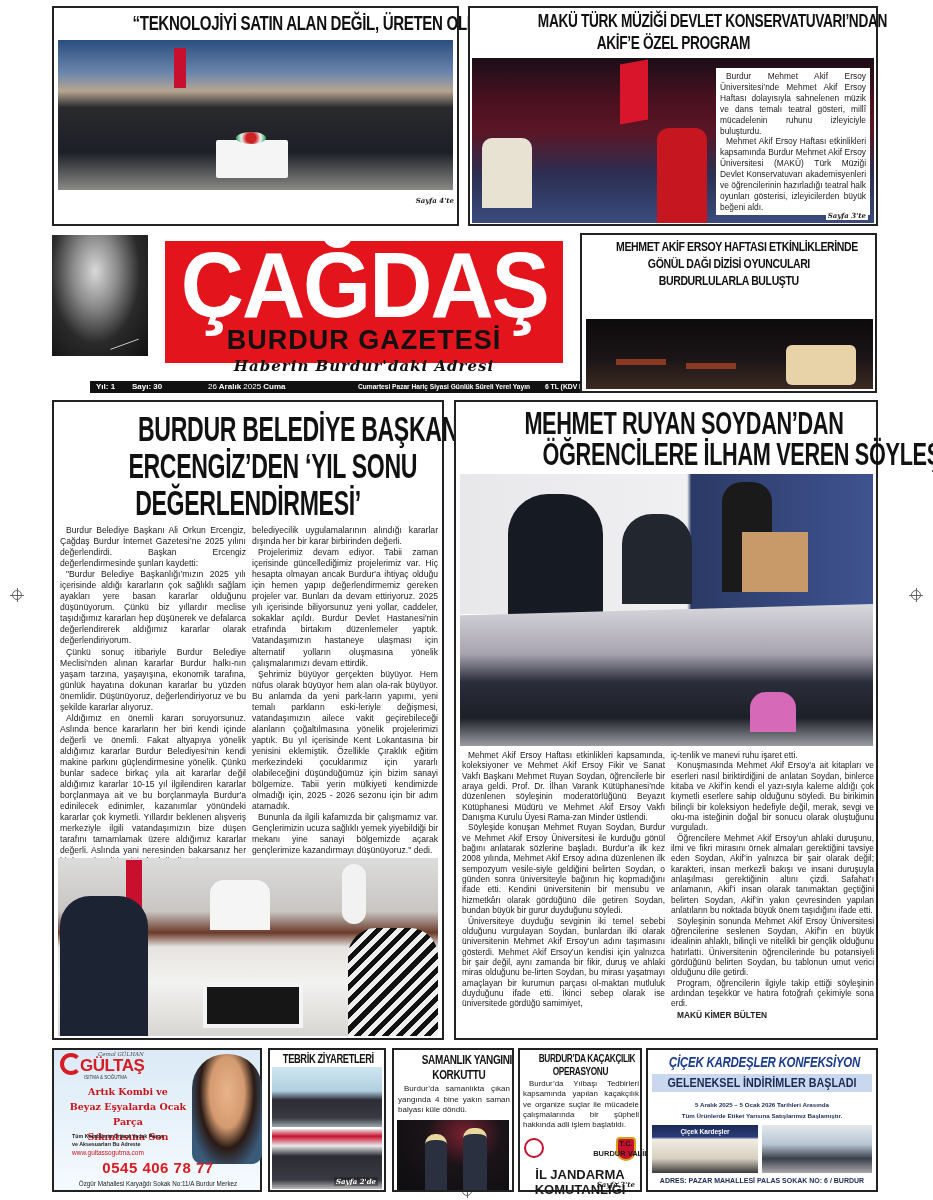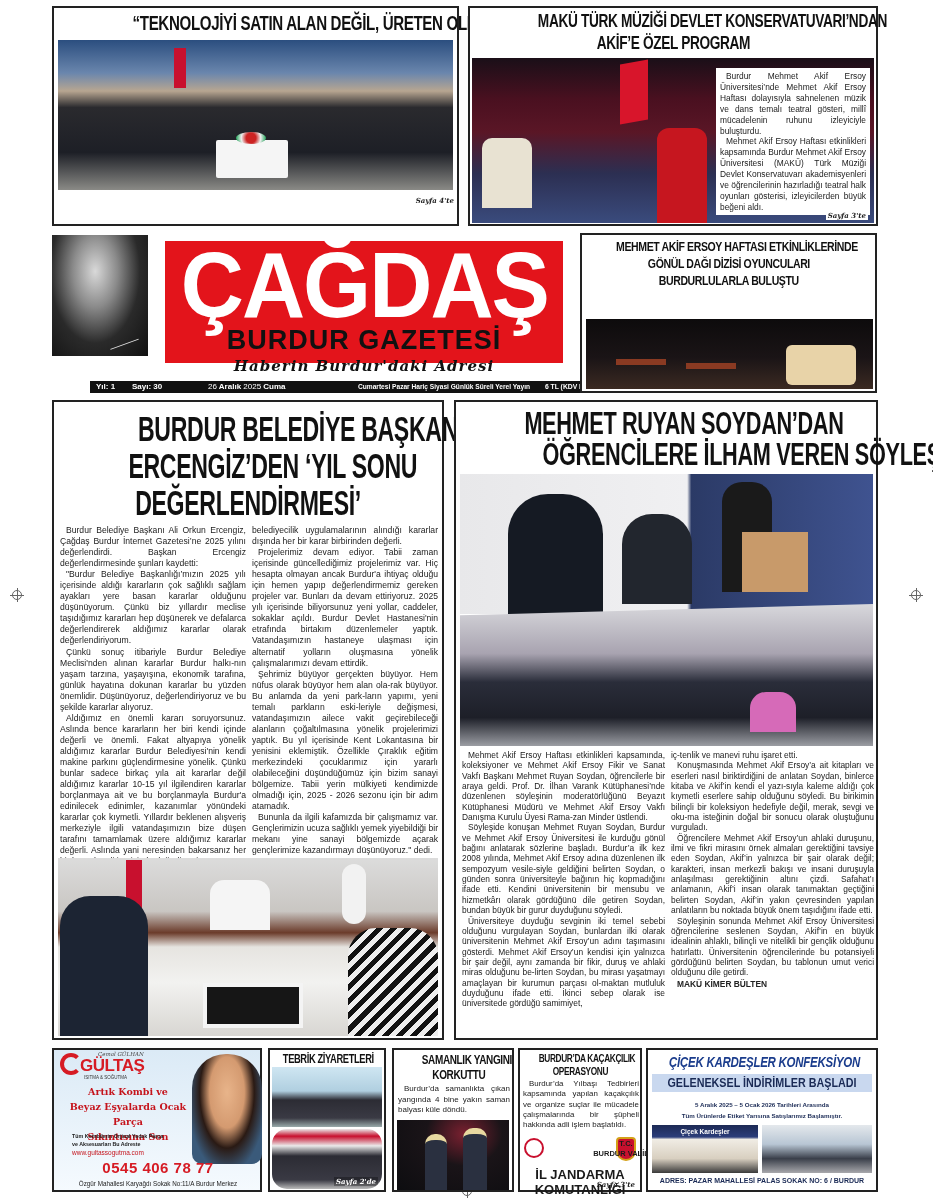--- a/index.html
+++ b/index.html
@@ -140,20 +140,21 @@
   <div class="abs body-text" style="left:6px;top:348px;width:203px;font-size:8.4px;line-height:10.35px;">
     <p>Mehmet Akif Ersoy Haftası etkinlikleri kapsamında, koleksiyoner ve Mehmet Akif Ersoy Fikir ve Sanat Vakfı Başkanı Mehmet Ruyan Soydan, öğrencilerle bir araya geldi. Prof. Dr. İlhan Varank Kütüphanesi’nde düzenlenen söyleşinin moderatörlüğünü Beyazıt Kütüphanesi Müdürü ve Mehmet Akif Ersoy Vakfı Danışma Kurulu Üyesi Rama-zan Minder üstlendi.</p>
     <p>Söyleşide konuşan Mehmet Ruyan Soydan, Burdur ve Mehmet Akif Ersoy Üniversitesi ile kurduğu gönül bağını anlatarak sözlerine başladı. Burdur’a ilk kez 2008 yılında, Mehmet Akif Ersoy adına düzenlenen ilk sempozyum vesile-siyle geldiğini belirten Soydan, o günden sonra üniversiteyle bağının hiç kopmadığını ifade etti. Kendini üniversitenin bir mensubu ve hizmetkârı olarak gördüğünü dile getiren Soydan, bundan büyük bir gurur duyduğunu söyledi.</p>
     <p>Üniversiteye duyduğu sevginin iki temel sebebi olduğunu vurgulayan Soydan, bunlardan ilki olarak üniversitenin Mehmet Akif Ersoy’un adını taşımasını gösterdi. Mehmet Akif Ersoy’un kendisi için yalnızca bir şair değil, aynı zamanda bir fikir, duruş ve ahlaki miras olduğunu be-lirten Soydan, bu mirası yaşatmayı amaçlayan bir kurumun parçası ol-maktan mutluluk duyduğunu ifade etti. İkinci sebep olarak ise üniversitede gördüğü samimiyet,</p>
   </div>
   <div class="abs body-text" style="left:215px;top:348px;width:203px;font-size:8.4px;line-height:10.35px;">
     <p style="text-indent:0;">iç-tenlik ve manevi ruhu işaret etti.</p>
     <p>Konuşmasında Mehmet Akif Ersoy’a ait kitapları ve eserleri nasıl biriktirdiğini de anlatan Soydan, binlerce kitaba ve Akif’in kendi el yazı-sıyla kaleme aldığı çok kıymetli eserlere sahip olduğunu söyledi. Bu birikimin bilinçli bir koleksiyon hedefiyle değil, merak, sevgi ve oku-ma isteğinin doğal bir sonucu olarak oluştuğunu vurguladı.</p>
     <p>Öğrencilere Mehmet Akif Ersoy’un ahlaki duruşunu, ilmi ve fikri mirasını örnek almaları gerektiğini tavsiye eden Soydan, Akif’in yalnızca bir şair olarak değil; karakteri, insan merkezli bakışı ve insani duruşuyla anlaşılması gerektiğinin altını çizdi. Safahat’ı anlamanın, Akif’i insan olarak tanımaktan geçtiğini belirten Soydan, Akif’in yakın çevresinden yapılan anlatıların bu noktada büyük önem taşıdığını ifade etti.</p>
     <p>Söyleşinin sonunda Mehmet Akif Ersoy Üniversitesi öğrencilerine seslenen Soydan, Akif’in en büyük idealinin ahlaklı, bilinçli ve nitelikli bir gençlik olduğunu hatırlattı. Üniversitenin öğrencilerinde bu potansiyeli gördüğünü belirten Soydan, bu tablonun umut verici olduğunu dile getirdi.</p>
+    <p>Program, öğrencilerin ilgiyle takip ettiği söyleşinin ardından teşekkür ve hatıra fotoğrafı çekimiyle sona erdi.</p>
     <div style="font-weight:bold;font-size:8.4px;margin-top:1px;padding-left:6px;">MAKÜ KİMER BÜLTEN</div>
   </div>
 </div>
 
 <div class="box" style="left:52px;top:1048px;width:210px;height:144px;background:linear-gradient(180deg,#dbeaf6 0%,#f5fafe 100%);">
   <div class="abs" style="left:6px;top:3px;width:22px;height:22px;border:4px solid #d61b24;border-right-color:transparent;border-radius:50%;"></div>
   <div class="abs" style="left:44px;top:1px;font-family:'DejaVu Serif',serif;font-style:italic;font-size:5.5px;color:#444;">Cemal GÜLHAN</div>
   <div class="abs" style="left:26px;top:6px;font-weight:900;font-size:17px;color:#d61b24;letter-spacing:-0.5px;">GÜLTAŞ</div>
   <div class="abs" style="left:30px;top:25px;font-size:4.5px;color:#333;">ISITMA &amp; SOĞUTMA</div>
   <div class="abs" style="left:138px;top:4px;width:70px;height:110px;border-radius:34px 34px 10px 10px;background:radial-gradient(ellipse at 50% 35%,#e8b48a 0%,#d49a70 35%,#2a1a14 55%,#3a5a7a 80%);"></div>
@@ -169,21 +170,21 @@
   <div class="abs" style="left:18px;top:99px;font-size:6.5px;color:#c5141c;">www.gultassogutma.com</div>
   <div class="abs" style="left:4px;top:109px;width:200px;text-align:center;font-weight:bold;font-size:15px;color:#d61b24;letter-spacing:0.5px;">0545 406 78 77</div>
   <div class="abs" style="left:4px;top:130px;width:200px;text-align:center;font-size:6.3px;color:#222;">Özgür Mahallesi Karyağdı Sokak  No:11/A  Burdur Merkez</div>
 </div>
 
 <div class="box" style="left:268px;top:1048px;width:118px;height:144px;">
   <div class="hl abs" style="left:0;top:2px;width:114px;font-size:12px;line-height:14px;">
     <span class="cond" style="transform:scaleX(0.78);">TEBRİK ZİYARETLERİ</span>
   </div>
   <div class="photo" style="left:2px;top:17px;width:110px;height:60px;background:linear-gradient(180deg,#cfe6f2 0%,#b0cfe0 40%,#2c2c34 55%,#3a3a44 85%,#9aa 100%);"></div>
-  <div class="photo" style="left:2px;top:79px;width:110px;height:60px;background:linear-gradient(180deg,#eaeaea 0%,#c8102e 12%,#eaeaea 28%,#2c2c34 45%,#3a3a44 85%,#bbb 100%);border-radius:15px;">
+  <div class="photo" style="left:2px;top:79px;width:110px;height:60px;background:linear-gradient(180deg,#eaeaea 0%,#c8102e 12%,#eaeaea 28%,#2c2c34 45%,#3a3a44 85%,#bbb 100%);">
     <div class="sayfa abs" style="right:4px;bottom:3px;color:#fff;background:rgba(0,0,0,0.3);padding:0 2px;">Sayfa 2'de</div>
   </div>
 </div>
 
 <div class="box" style="left:392px;top:1048px;width:122px;height:144px;">
   <div class="hl abs" style="left:0;top:2px;width:118px;font-size:13.5px;line-height:15px;padding-left:12px;">
     <span class="cond" style="transform:scaleX(0.74);">SAMANLIK YANGINI</span><br>
     <span class="cond" style="transform:scaleX(0.74);">KORKUTTU</span>
   </div>
   <div class="abs body-text" style="left:4px;top:34px;width:112px;font-size:8px;line-height:10.5px;text-indent:6px;">Burdur’da samanlıkta çıkan yangında 4 bine yakın saman balyası küle döndü.</div>

